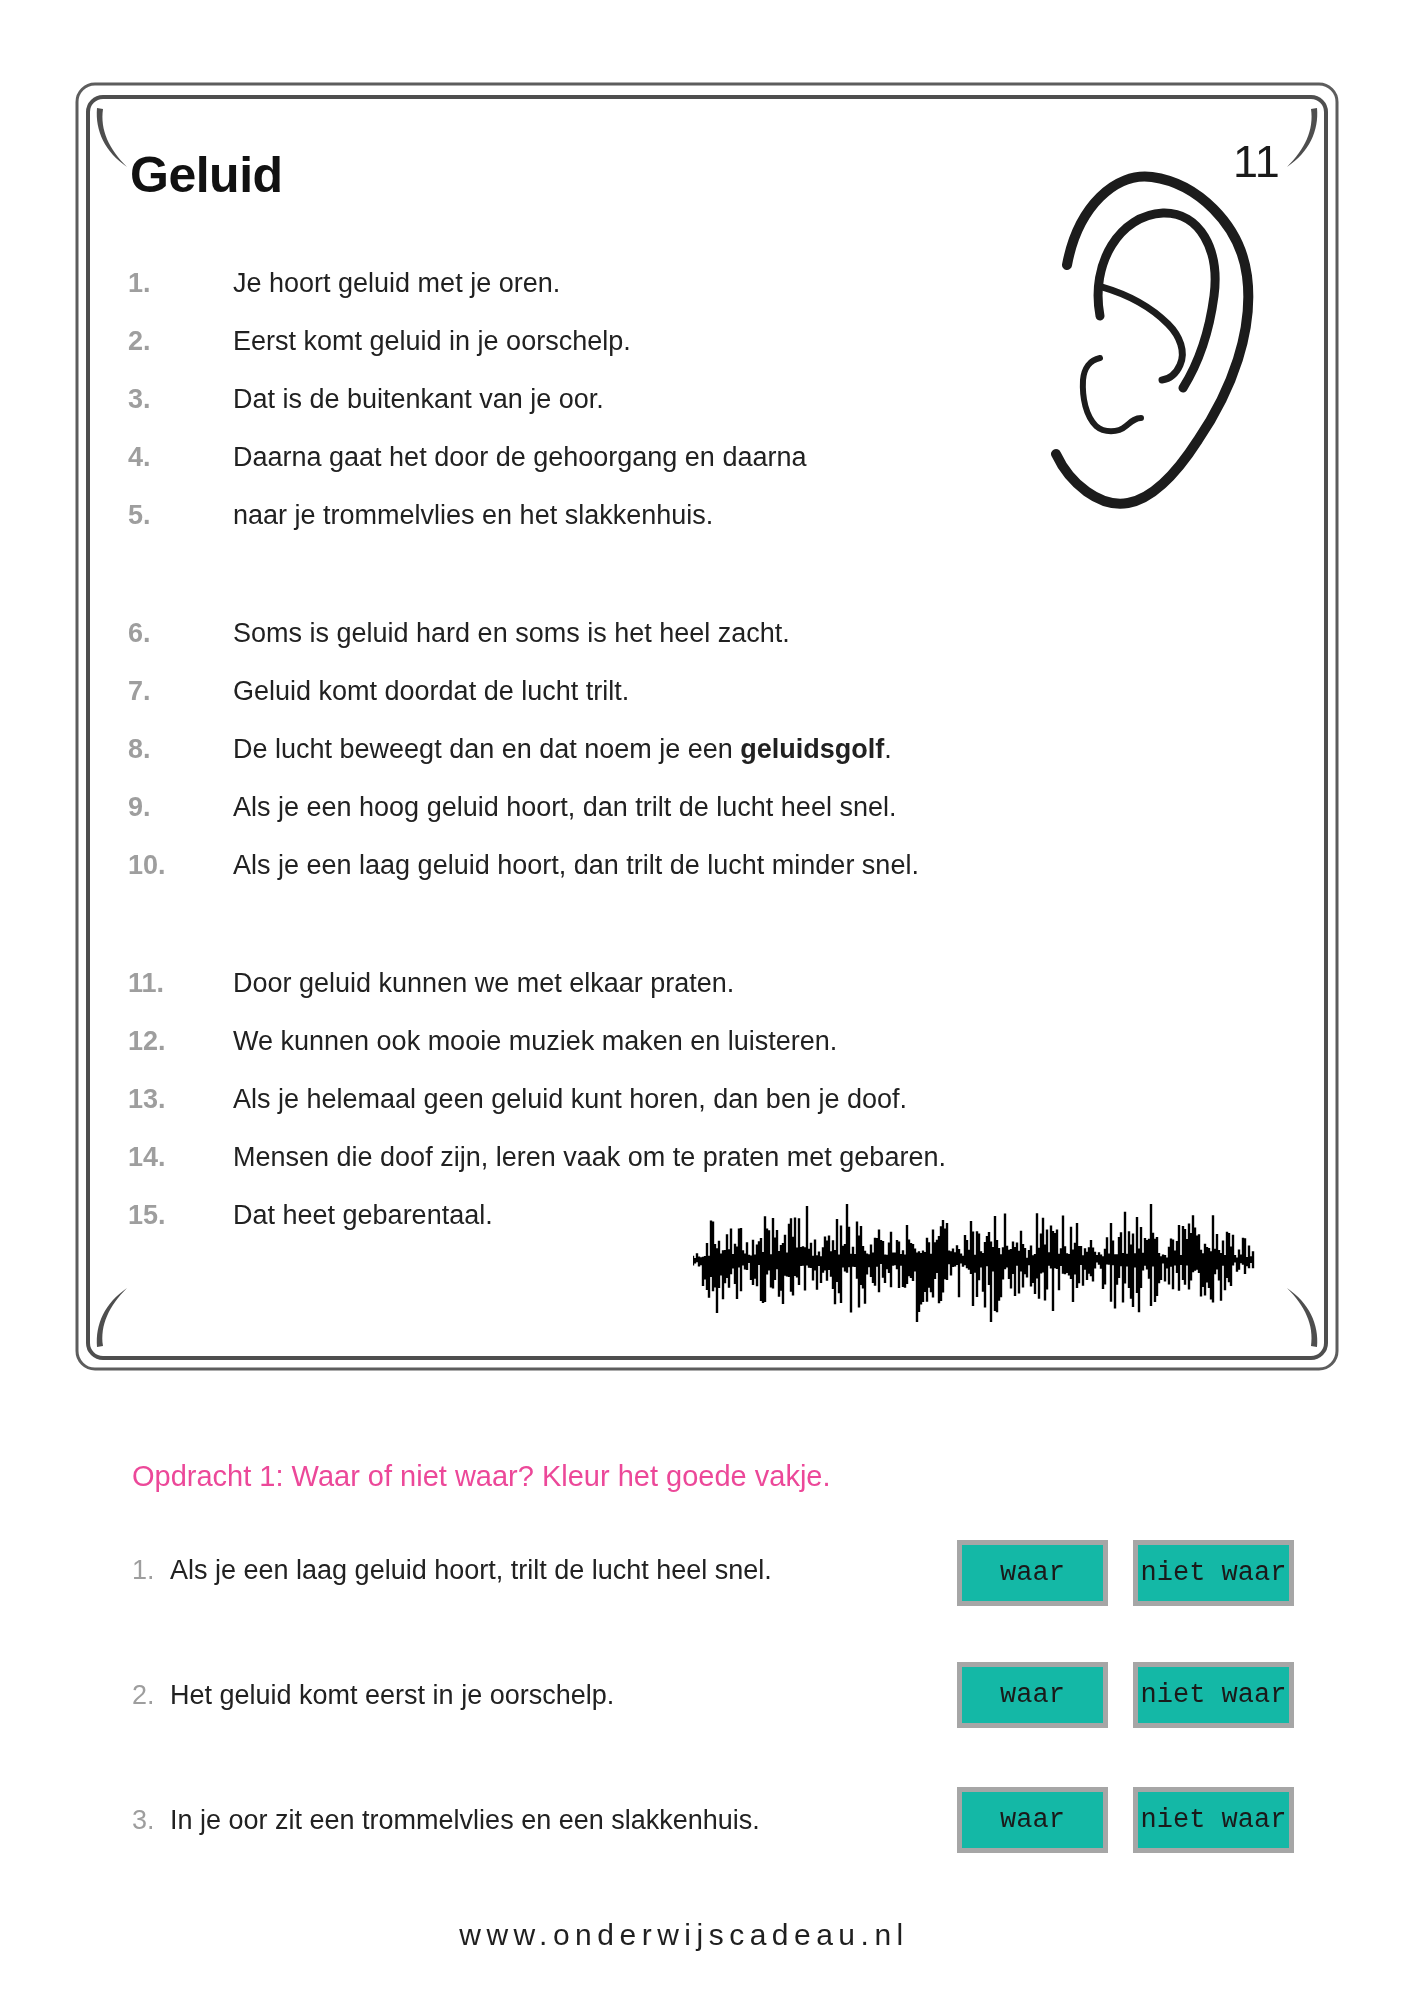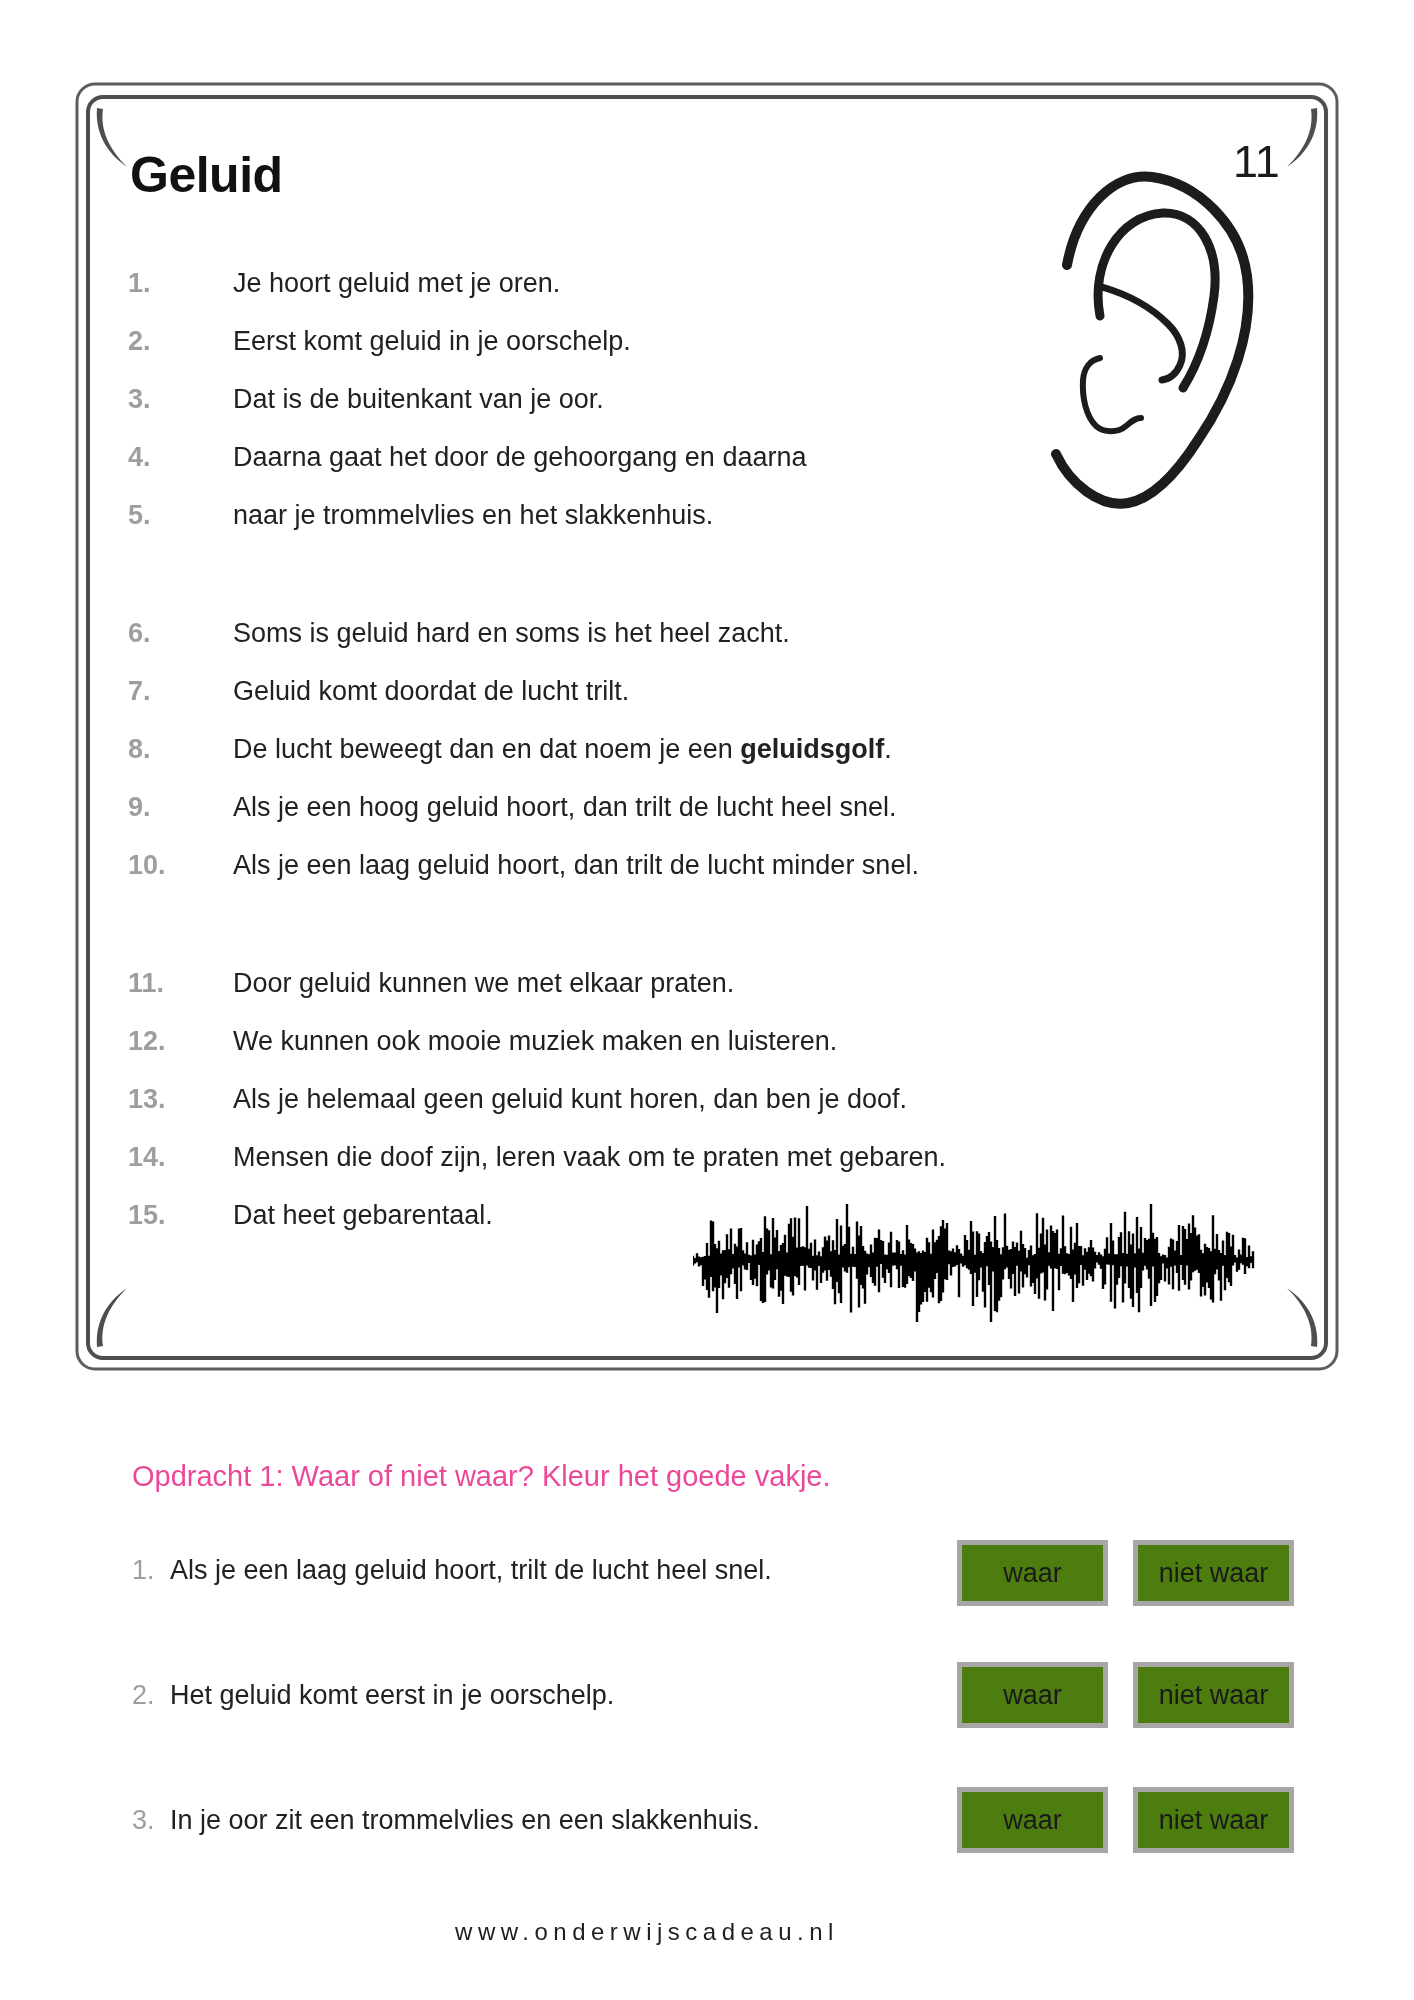--- a/index.html
+++ b/index.html
@@ -12,27 +12,27 @@
   .page-title{left:130px;top:146px;font-size:50px;font-weight:bold;color:#111;letter-spacing:-0.5px;}
   .page-number{left:1233px;top:136px;font-size:45px;color:#1a1a1a;}
   .r-line{left:128px;width:1130px;display:flex;font-size:27px;line-height:34px;}
   .r-num{width:97px;flex:none;color:#9e9e9e;font-weight:bold;}
   .r-text{color:#212121;margin-left:8px;}
   .bold{font-weight:bold;}
   .ex-heading{left:132px;top:1460px;font-size:29px;font-weight:normal;color:#ec4899;}
   .q-text{left:132px;display:flex;font-size:27px;line-height:34px;width:800px;}
   .q-num{width:38px;flex:none;color:#9e9e9e;}
   .opt-box{
-    position:absolute;height:66px;box-sizing:border-box;background:#4d7c0f;
+    position:absolute;height:66px;box-sizing:border-box;background:#14b8a6;
     border:5px solid #a6a6a6;display:flex;align-items:center;justify-content:center;
-    font-size:27px;color:#1a1a1a;cursor:pointer;
+    font-size:27px;color:#1a1a1a;cursor:pointer;font-family:Liberation Mono, monospace;
   }
   .opt-waar{left:957px;width:151px;}
   .opt-nietwaar{left:1133px;width:161px;}
-  .footer{left:0;top:1918px;width:1294px;text-align:center;font-size:24px;letter-spacing:5.5px;color:#1f1f1f;}
+  .footer{left:0;top:1918px;width:1294px;text-align:center;font-size:30px;letter-spacing:5.5px;color:#1f1f1f;padding-left:37px;}
   .ear{position:absolute;left:1028px;top:168px;}
   .wave{position:absolute;left:693px;top:1200px;}
 </style>
 </head>
 <body>
 
 <svg class="frame" width="1414" height="2000" viewBox="0 0 1414 2000">
   <rect x="77" y="84" width="1260" height="1285" rx="18" fill="none" stroke="#5d5d5d" stroke-width="3"></rect>
   <rect x="88" y="97" width="1238" height="1261" rx="15" fill="none" stroke="#4e4e4e" stroke-width="4"></rect>
   <path d="M97,108 C95,131 105,152 127,167 C109,149 100,130 103,109 Z" fill="#4e4e4e"></path>

